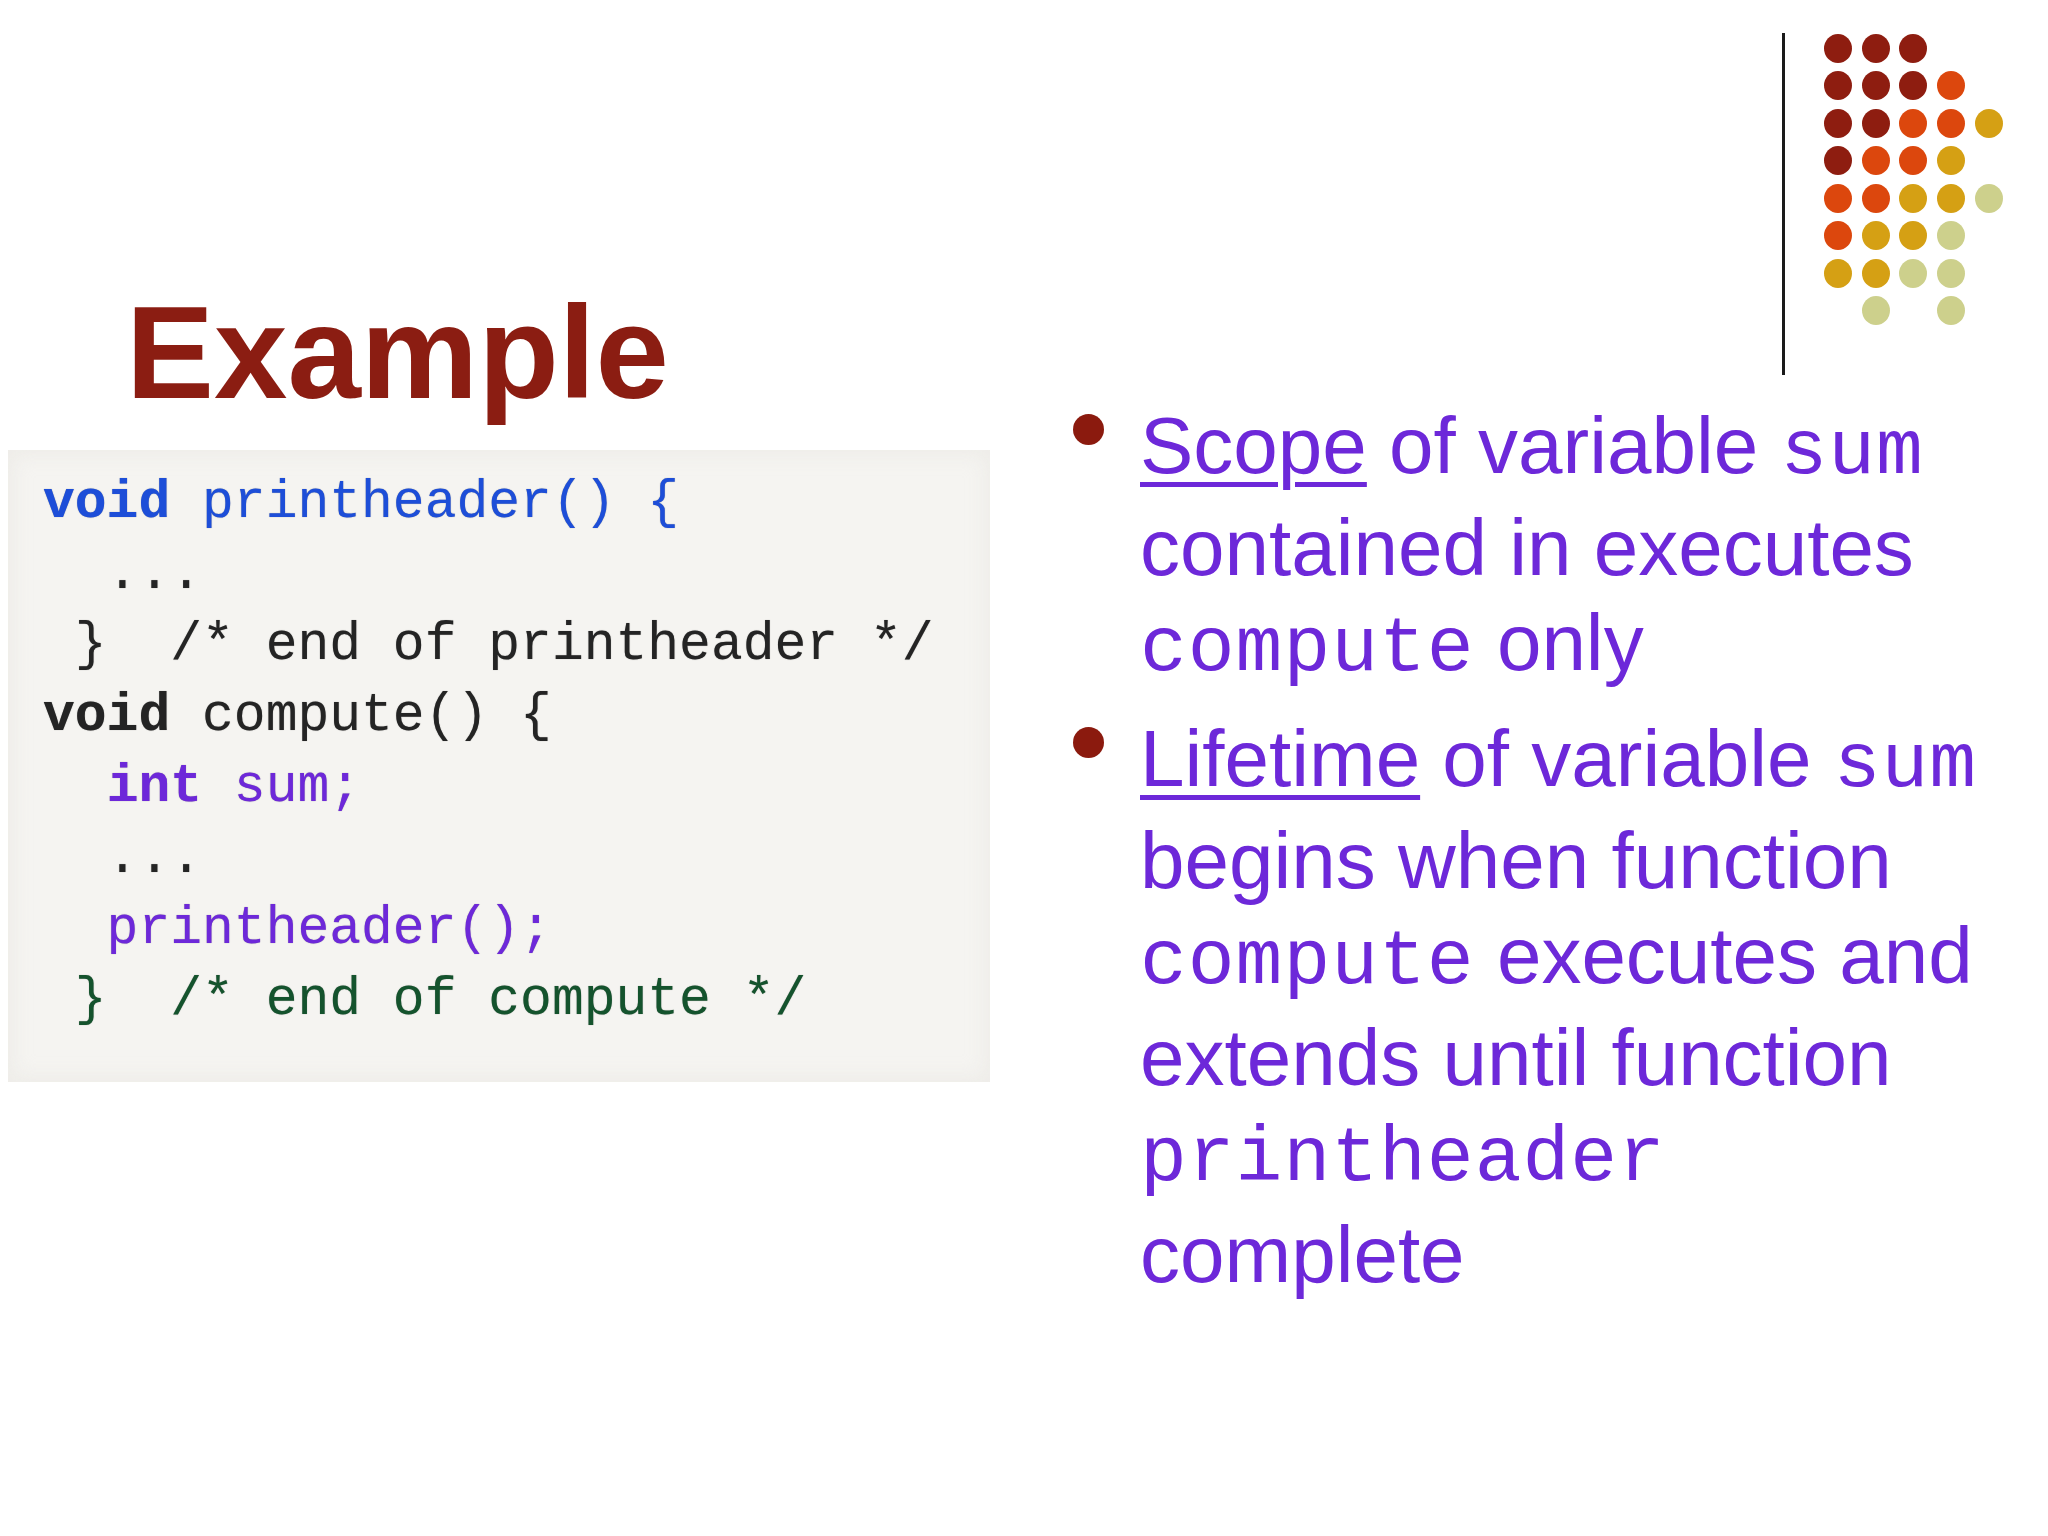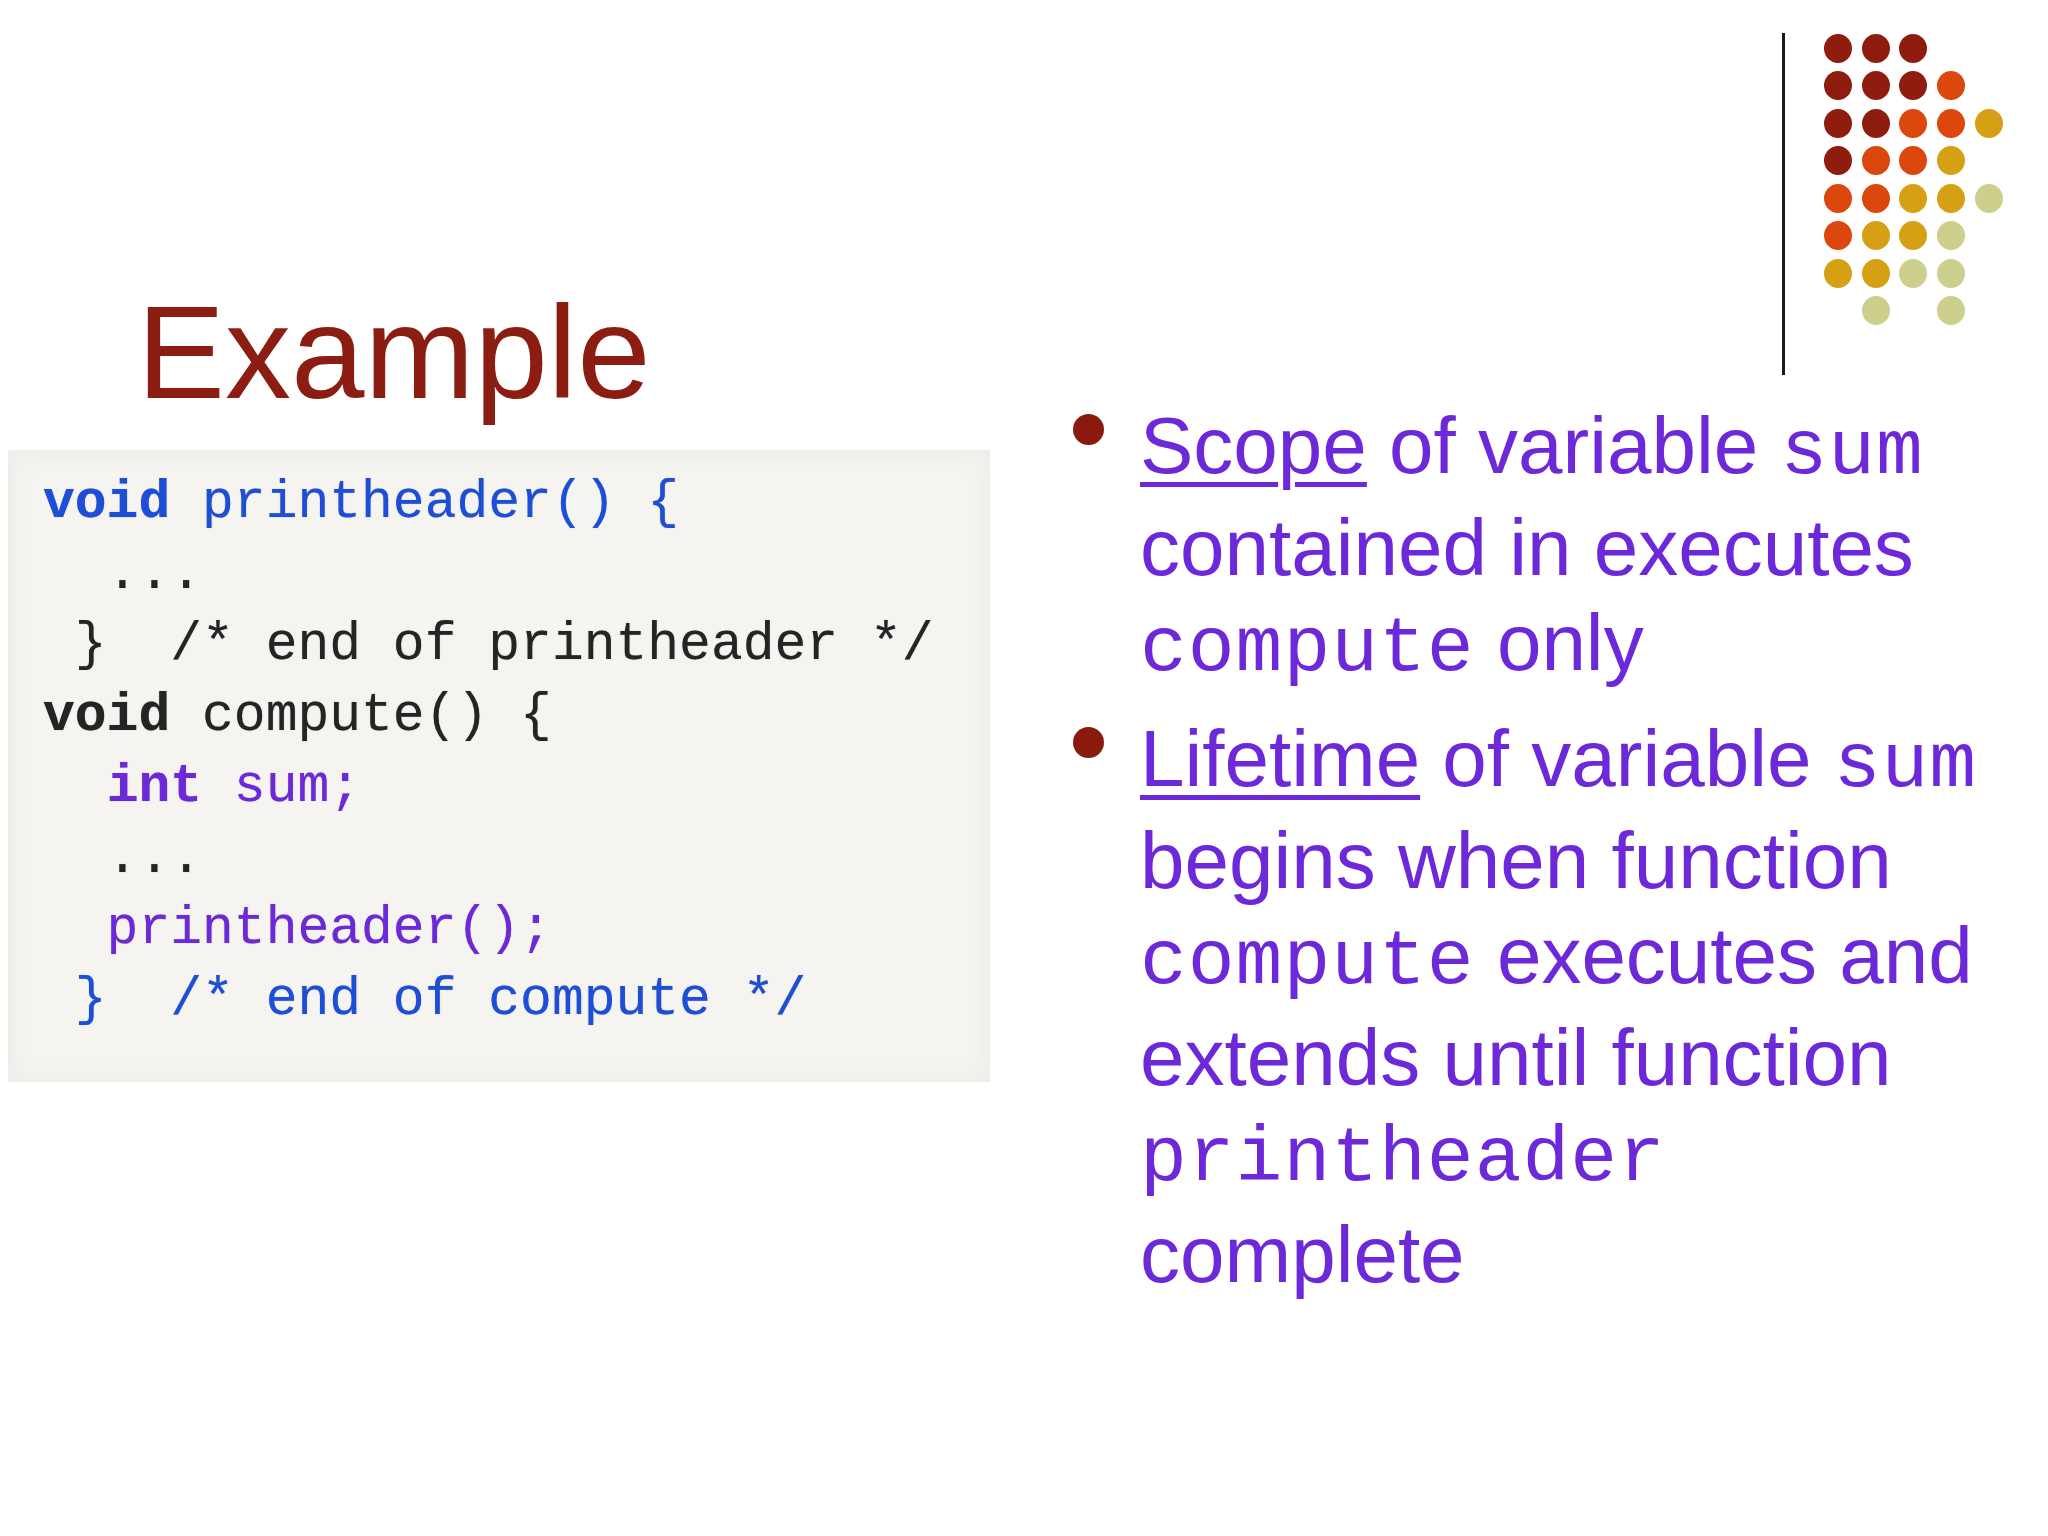--- a/index.html
+++ b/index.html
@@ -2,22 +2,22 @@
 <html><head>
 <meta charset="utf-8">
 <style>
   html,body{margin:0;padding:0;background:#ffffff;}
   .slide{
     position:relative;width:2048px;height:1536px;overflow:hidden;
     background:#ffffff;font-family:"Liberation Sans",sans-serif;
   }
   
   .title{
-    position:absolute;left:137px;top:199px;
-    font-size:132px;font-weight:normal;line-height:1;letter-spacing:0;
+    position:absolute;left:126px;top:199px;
+    font-size:132px;font-weight:bold;line-height:1;letter-spacing:0;
   }
   
   .divider{
     position:absolute;left:1782px;top:33px;width:3px;height:342px;
   }
   .dot{
     position:absolute;width:28px;height:29px;border-radius:50%;
   }
   
   .code-panel{
@@ -99,21 +99,21 @@
   </div>
 
   <div class="code-panel" id="code-panel" style="background: rgb(245, 244, 241);">
       <div class="code-line" style="color: #1d4ed8;"><span class="kw">void</span><span> printheader() {</span></div>
       <div class="code-line" style="color: rgb(36, 36, 36);"><span>  ...</span></div>
       <div class="code-line" style="color: rgb(36, 36, 36);"><span> }  /* end of printheader */</span></div>
       <div class="code-line" style="color: rgb(36, 36, 36);"><span class="kw">void</span><span> compute() {</span></div>
       <div class="code-line" style="color: #6d28d9;"><span>  </span><span class="kw">int</span><span> sum;</span></div>
       <div class="code-line" style="color: rgb(36, 36, 36);"><span>  ...</span></div>
       <div class="code-line" style="color: #6d28d9;"><span>  printheader();</span></div>
-      <div class="code-line" style="color: #1d4ed8;"><span> }  /* end of compute */</span></div>
+      <div class="code-line" style="color: #14532d;"><span> }  /* end of compute */</span></div>
     </div>
 
   <ul class="bullets" id="bullet-list">
       <li>
         <span class="marker" style="background: rgb(139, 26, 14);"></span>
         <div class="bullet-line"><span class="ul">Scope</span><span> of variable </span><span class="mono">sum</span></div>
         <div class="bullet-line"><span>contained in executes</span></div>
         <div class="bullet-line"><span class="mono">compute</span><span> only</span></div>
       </li>
       <li>

